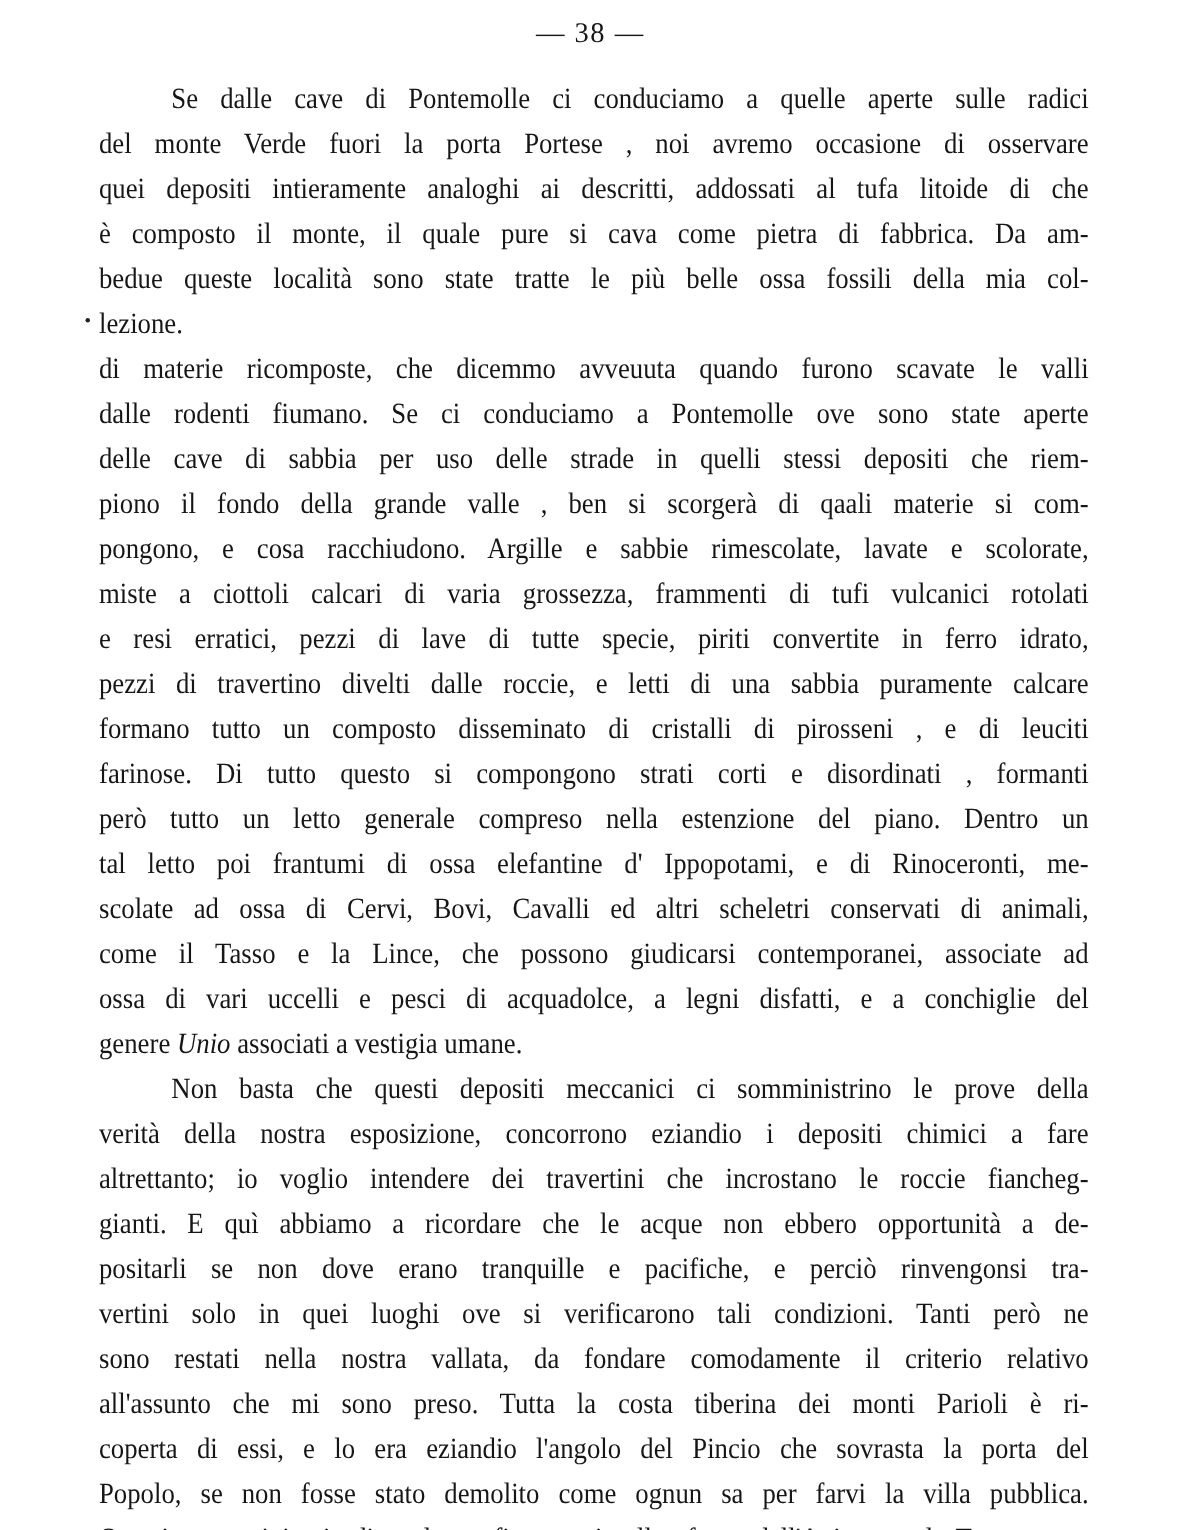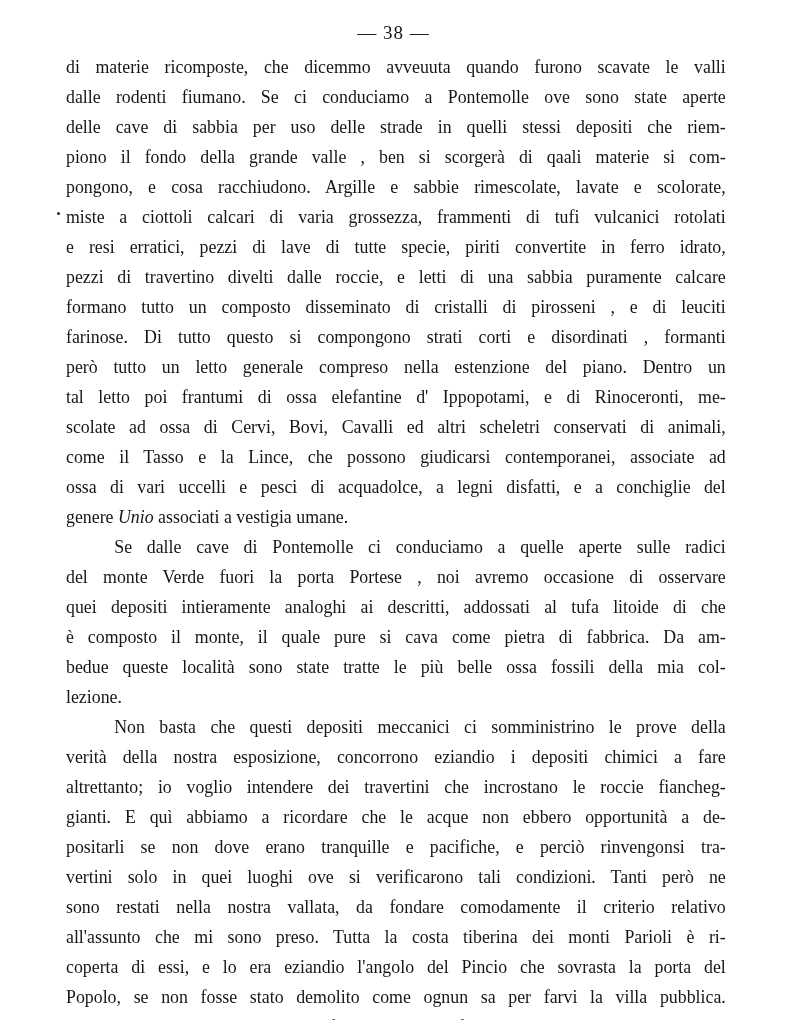--- a/index.html
+++ b/index.html
@@ -10,21 +10,21 @@
     body {
       width: 787px;
       height: 1020px;
       position: relative;
       overflow: hidden;
       font-family: "Liberation Serif", "DejaVu Serif", serif;
       color: #161616;
     }
     .page-number {
       position: absolute;
-      top: 22px;
+      top: 12px;
       left: 0;
       width: 787px;
       text-align: center;
       font-size: 19px;
       letter-spacing: 1px;
     }
     .text-block {
       position: absolute;
       left: 66px;
       top: 52px;
@@ -62,48 +62,48 @@
   </style>
 </head>
 <body>
 
 <div class="page-number">— 38 —</div>
 
 <div class="stray-dot"></div>
 
 <div class="text-block">
   <div>
+    <span class="line indent">Se dalle cave di Pontemolle ci conduciamo a quelle aperte sulle radici</span>
+    <span class="line">del monte Verde fuori la porta Portese , noi avremo occasione di osservare</span>
+    <span class="line">quei depositi intieramente analoghi ai descritti, addossati al tufa litoide di che</span>
+    <span class="line">è composto il monte, il quale pure si cava come pietra di fabbrica. Da am-</span>
+    <span class="line">bedue queste località sono state tratte le più belle ossa fossili della mia col-</span>
+    <span class="line last">lezione.</span>
+  </div>
+
+  <div>
     <span class="line">di materie ricomposte, che dicemmo avveuuta quando furono scavate le valli</span>
     <span class="line">dalle rodenti fiumano. Se ci conduciamo a Pontemolle ove sono state aperte</span>
     <span class="line">delle cave di sabbia per uso delle strade in quelli stessi depositi che riem-</span>
     <span class="line">piono il fondo della grande valle , ben si scorgerà di qaali materie si com-</span>
     <span class="line">pongono, e cosa racchiudono. Argille e sabbie rimescolate, lavate e scolorate,</span>
     <span class="line">miste a ciottoli calcari di varia grossezza, frammenti di tufi vulcanici rotolati</span>
     <span class="line">e resi erratici, pezzi di lave di tutte specie, piriti convertite in ferro idrato,</span>
     <span class="line">pezzi di travertino divelti dalle roccie, e letti di una sabbia puramente calcare</span>
     <span class="line">formano tutto un composto disseminato di cristalli di pirosseni , e di leuciti</span>
     <span class="line">farinose. Di tutto questo si compongono strati corti e disordinati , formanti</span>
     <span class="line">però tutto un letto generale compreso nella estenzione del piano. Dentro un</span>
     <span class="line">tal letto poi frantumi di ossa elefantine d' Ippopotami, e di Rinoceronti, me-</span>
     <span class="line">scolate ad ossa di Cervi, Bovi, Cavalli ed altri scheletri conservati di animali,</span>
     <span class="line">come il Tasso e la Lince, che possono giudicarsi contemporanei, associate ad</span>
     <span class="line">ossa di vari uccelli e pesci di acquadolce, a legni disfatti, e a conchiglie del</span>
     <span class="line last"><span>genere </span><span class="italic">Unio</span><span> associati a vestigia umane.</span></span>
   </div>
 
   <div>
-    <span class="line indent">Se dalle cave di Pontemolle ci conduciamo a quelle aperte sulle radici</span>
-    <span class="line">del monte Verde fuori la porta Portese , noi avremo occasione di osservare</span>
-    <span class="line">quei depositi intieramente analoghi ai descritti, addossati al tufa litoide di che</span>
-    <span class="line">è composto il monte, il quale pure si cava come pietra di fabbrica. Da am-</span>
-    <span class="line">bedue queste località sono state tratte le più belle ossa fossili della mia col-</span>
-    <span class="line last">lezione.</span>
-  </div>
-
-  <div>
     <span class="line indent">Non basta che questi depositi meccanici ci somministrino le prove della</span>
     <span class="line">verità della nostra esposizione, concorrono eziandio i depositi chimici a fare</span>
     <span class="line">altrettanto; io voglio intendere dei travertini che incrostano le roccie fiancheg-</span>
     <span class="line">gianti. E quì abbiamo a ricordare che le acque non ebbero opportunità a de-</span>
     <span class="line">positarli se non dove erano tranquille e pacifiche, e perciò rinvengonsi tra-</span>
     <span class="line">vertini solo in quei luoghi ove si verificarono tali condizioni. Tanti però ne</span>
     <span class="line">sono restati nella nostra vallata, da fondare comodamente il criterio relativo</span>
     <span class="line">all'assunto che mi sono preso. Tutta la costa tiberina dei monti Parioli è ri-</span>
     <span class="line">coperta di essi, e lo era eziandio l'angolo del Pincio che sovrasta la porta del</span>
     <span class="line">Popolo, se non fosse stato demolito come ognun sa per farvi la villa pubblica.</span>

